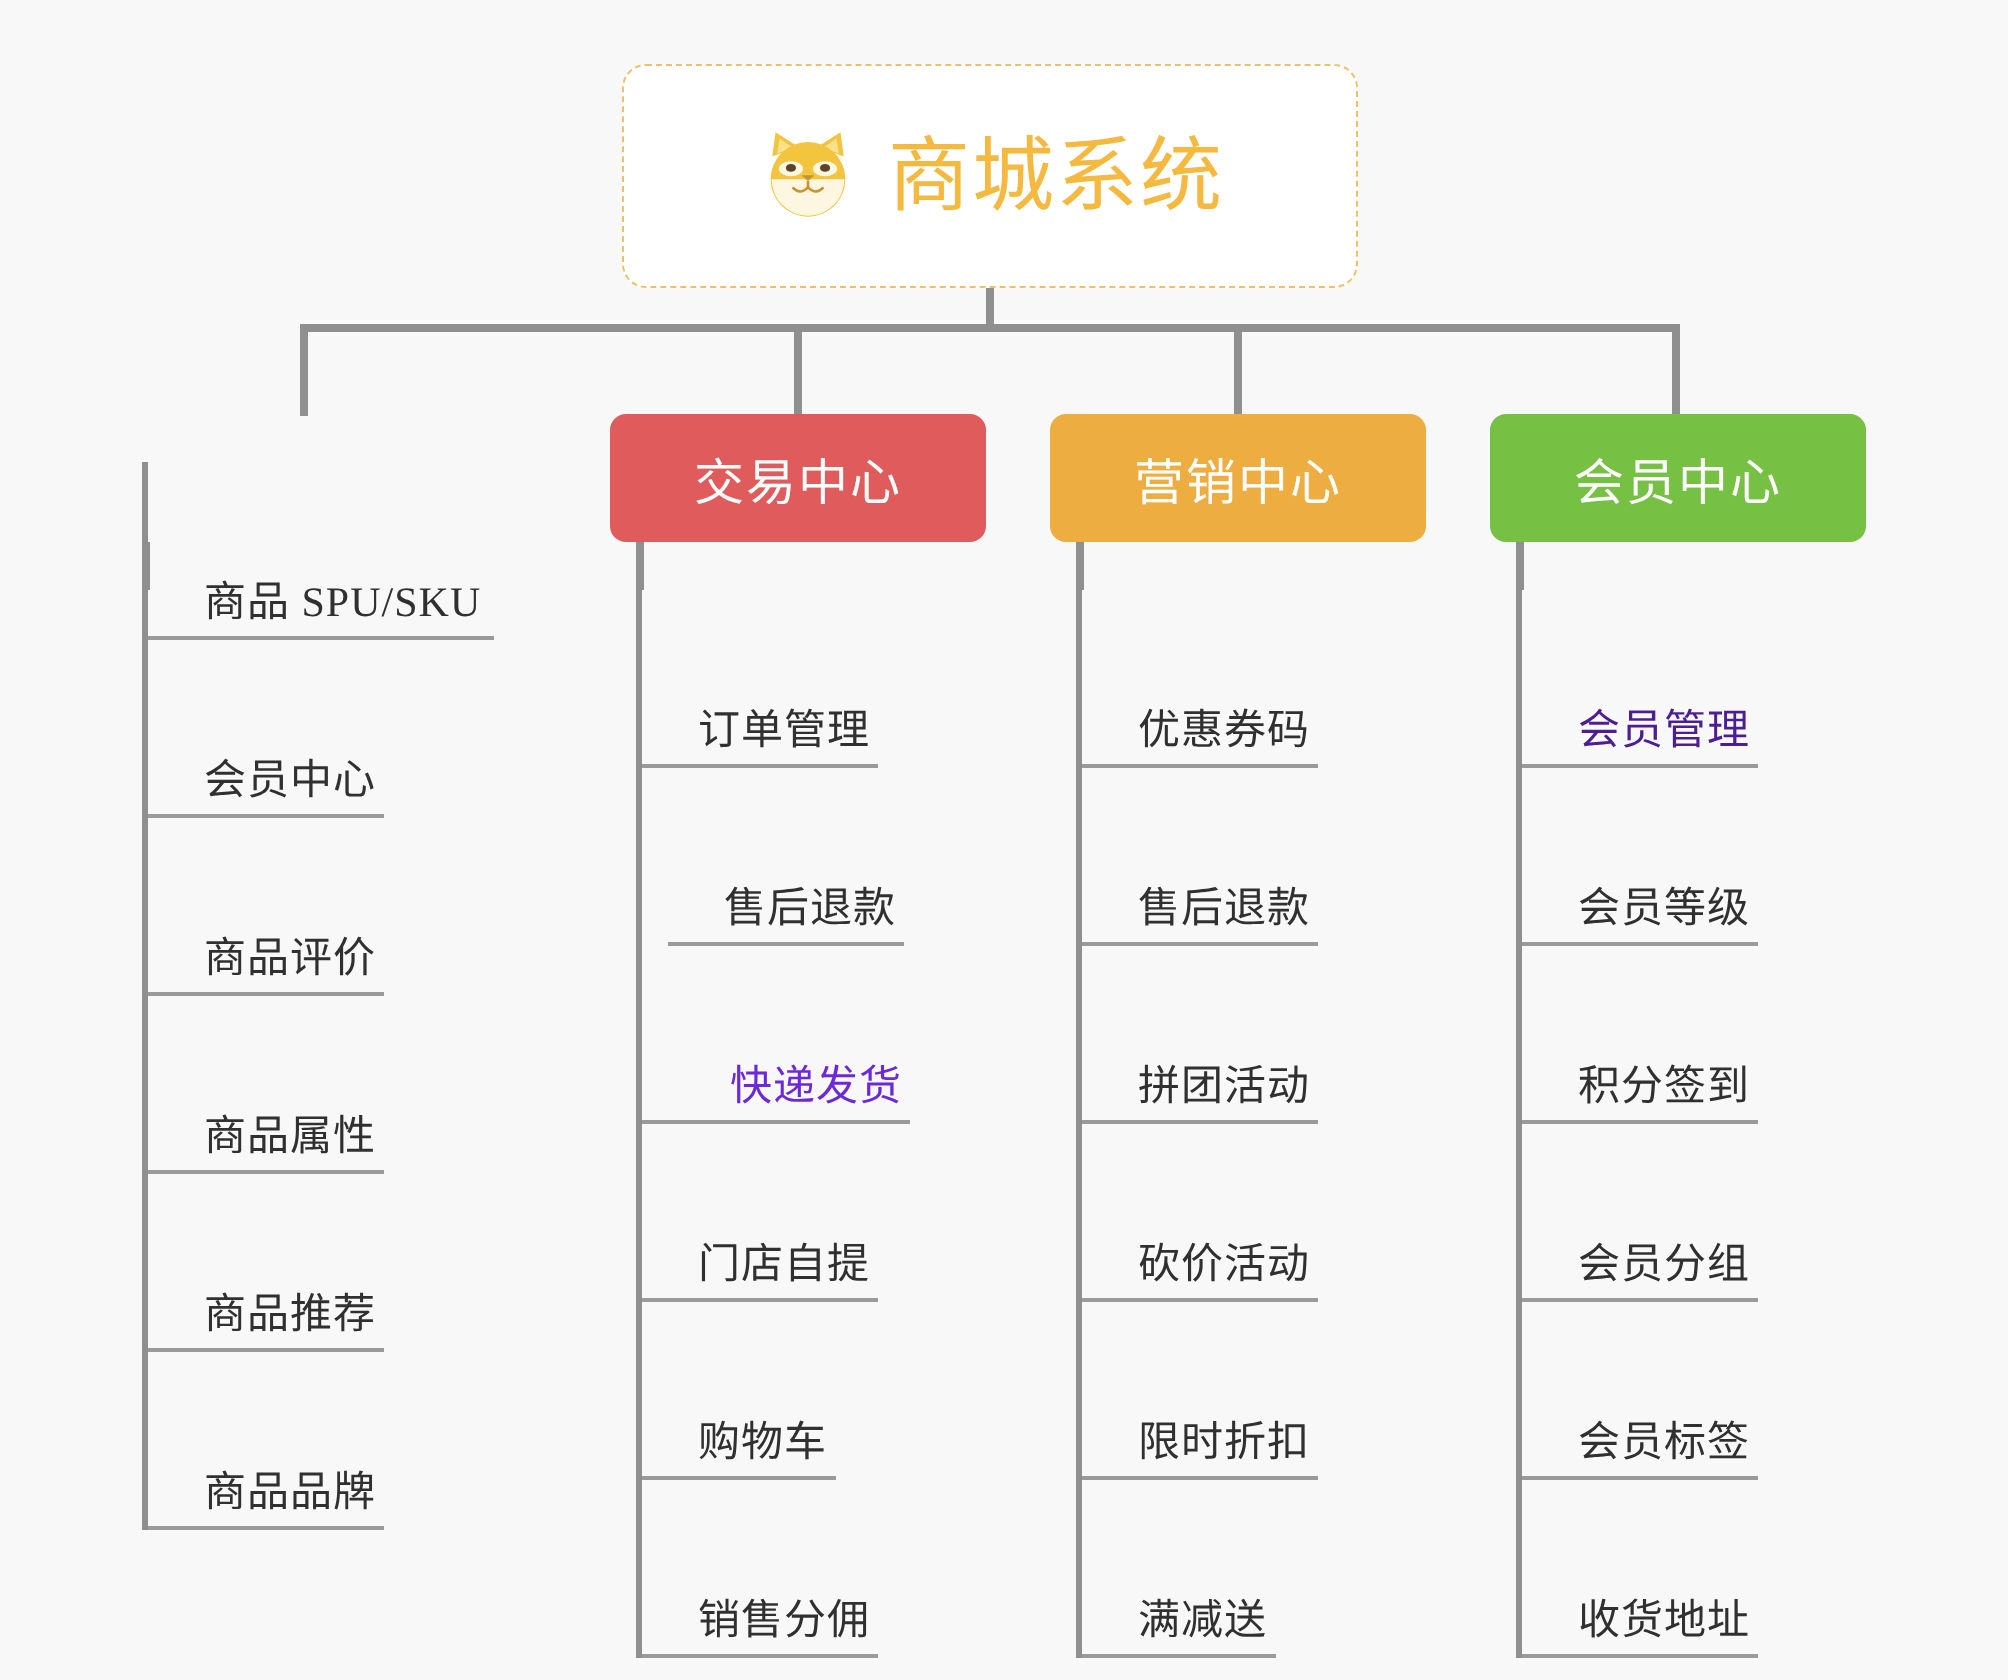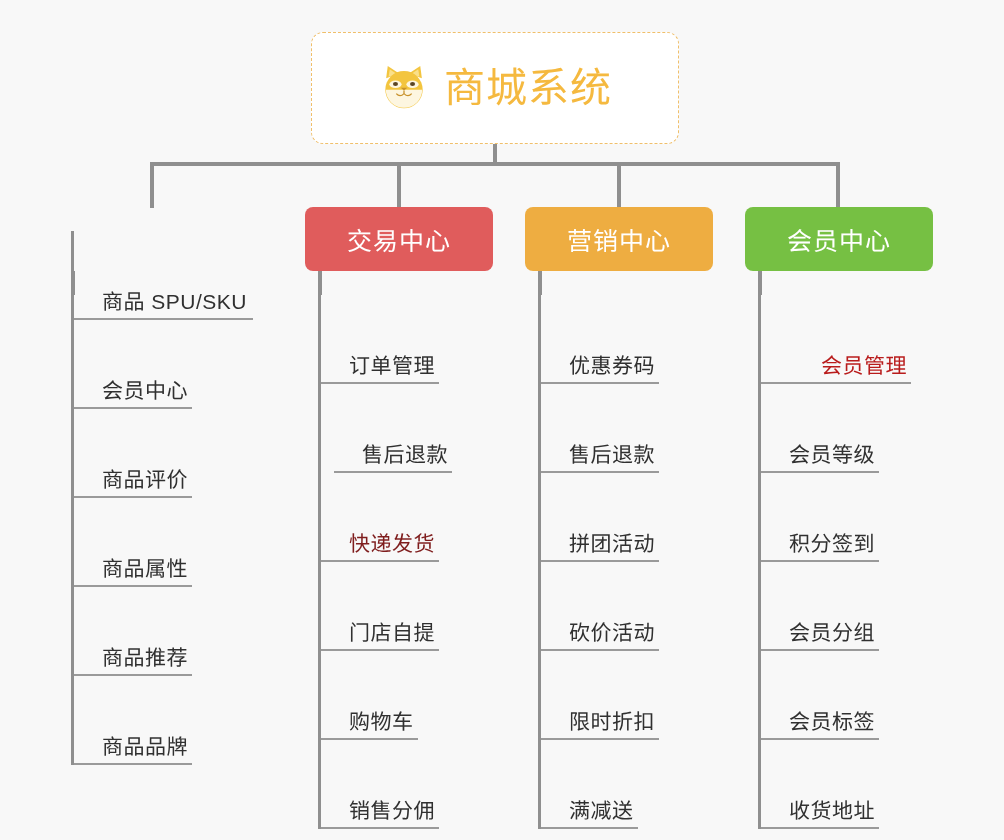--- a/index.html
+++ b/index.html
@@ -141,21 +141,21 @@
     line-height: 1.1;
     letter-spacing: 0.5px;
   }
 
   
   .leaf-inner.wide { padding-right: 6px; }
 </style>
 </head>
 <body style="background: rgb(248, 248, 248);">
 
-<div id="canvas" style="background: rgb(248, 248, 248);">
+<div id="canvas" style="background: rgb(248, 248, 248); font-family: Liberation Serif, serif;">
 
   <div class="root-card" style="border-color: rgb(240, 191, 106); background: rgb(255, 255, 255);">
     <span class="shiba-icon">
       <svg viewBox="0 0 64 64" width="52" height="52" aria-hidden="true">
 
         <path d="M10 20 L12 5 L26 14 Z" fill="#f3c53f"></path>
         <path d="M54 20 L52 5 L38 14 Z" fill="#f3c53f"></path>
         <path d="M13 18 L14.5 9 L23.5 15 Z" fill="#fae08a"></path>
         <path d="M51 18 L49.5 9 L40.5 15 Z" fill="#fae08a"></path>
 
@@ -218,21 +218,21 @@
     <div class="cat-stem" style="background: rgb(143, 143, 143);"></div>
     <div class="leaf-list">
       <div class="spine" style="background: rgb(143, 143, 143); height: 534px;"></div>
       <div class="leaf">
           <div class="leaf-inner" style="border-bottom-color: rgb(154, 154, 154);"><span class="leaf-text" style="color: rgb(48, 48, 48);">订单管理</span></div>
         </div>
       <div class="leaf">
           <div class="leaf-inner" style="border-bottom-color: rgb(154, 154, 154); margin-left: 13px;"><span class="leaf-text" style="color: rgb(48, 48, 48);">售后退款</span></div>
         </div>
       <div class="leaf">
-          <div class="leaf-inner" style="border-bottom-color: rgb(154, 154, 154);"><span class="leaf-text" style="color: #7f1d1d;">快递发货</span></div>
+          <div class="leaf-inner" style="border-bottom-color: rgb(154, 154, 154);"><span class="leaf-text" style="color: #6d28d9; margin-left: 16px;">快递发货</span></div>
         </div>
       <div class="leaf">
           <div class="leaf-inner" style="border-bottom-color: rgb(154, 154, 154);"><span class="leaf-text" style="color: rgb(48, 48, 48);">门店自提</span></div>
         </div>
       <div class="leaf">
           <div class="leaf-inner" style="border-bottom-color: rgb(154, 154, 154);"><span class="leaf-text" style="color: rgb(48, 48, 48);">购物车</span></div>
         </div>
       <div class="leaf">
           <div class="leaf-inner" style="border-bottom-color: rgb(154, 154, 154);"><span class="leaf-text" style="color: rgb(48, 48, 48);">销售分佣</span></div>
         </div>
@@ -268,21 +268,21 @@
   </div>
 
   <div class="column col-4">
     <div class="cat-box" style="background: rgb(118, 192, 67);">
       <span>会员中心</span>
     </div>
     <div class="cat-stem" style="background: rgb(143, 143, 143);"></div>
     <div class="leaf-list">
       <div class="spine" style="background: rgb(143, 143, 143); height: 534px;"></div>
       <div class="leaf">
-          <div class="leaf-inner" style="border-bottom-color: rgb(154, 154, 154);"><span class="leaf-text" style="color: #b91c1c; margin-left: 32px;">会员管理</span></div>
+          <div class="leaf-inner" style="border-bottom-color: rgb(154, 154, 154);"><span class="leaf-text" style="color: #4c1d95;">会员管理</span></div>
         </div>
       <div class="leaf">
           <div class="leaf-inner" style="border-bottom-color: rgb(154, 154, 154);"><span class="leaf-text" style="color: rgb(48, 48, 48);">会员等级</span></div>
         </div>
       <div class="leaf">
           <div class="leaf-inner" style="border-bottom-color: rgb(154, 154, 154);"><span class="leaf-text" style="color: rgb(48, 48, 48);">积分签到</span></div>
         </div>
       <div class="leaf">
           <div class="leaf-inner" style="border-bottom-color: rgb(154, 154, 154);"><span class="leaf-text" style="color: rgb(48, 48, 48);">会员分组</span></div>
         </div>

